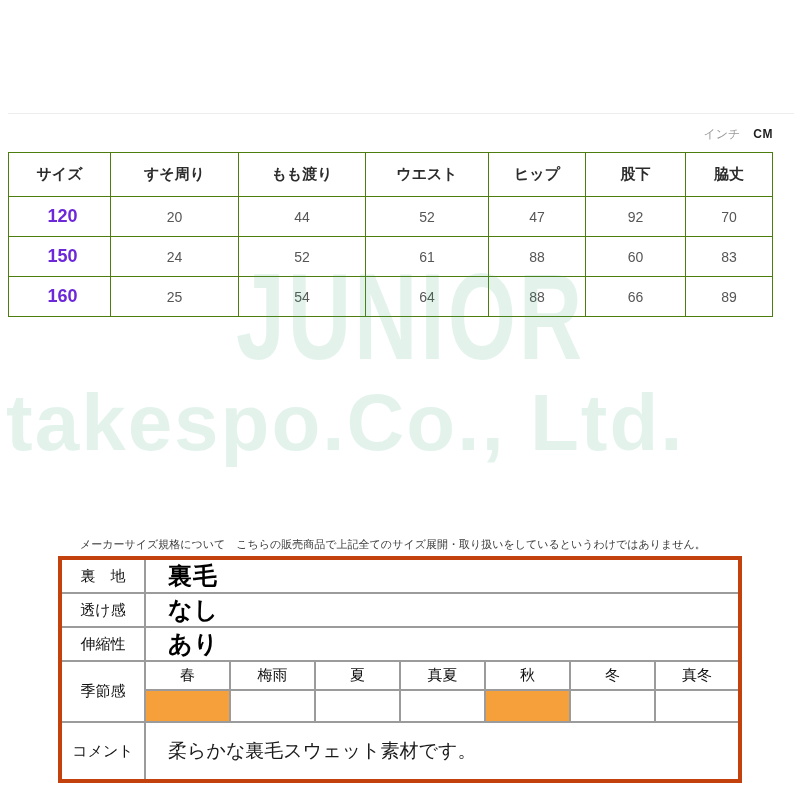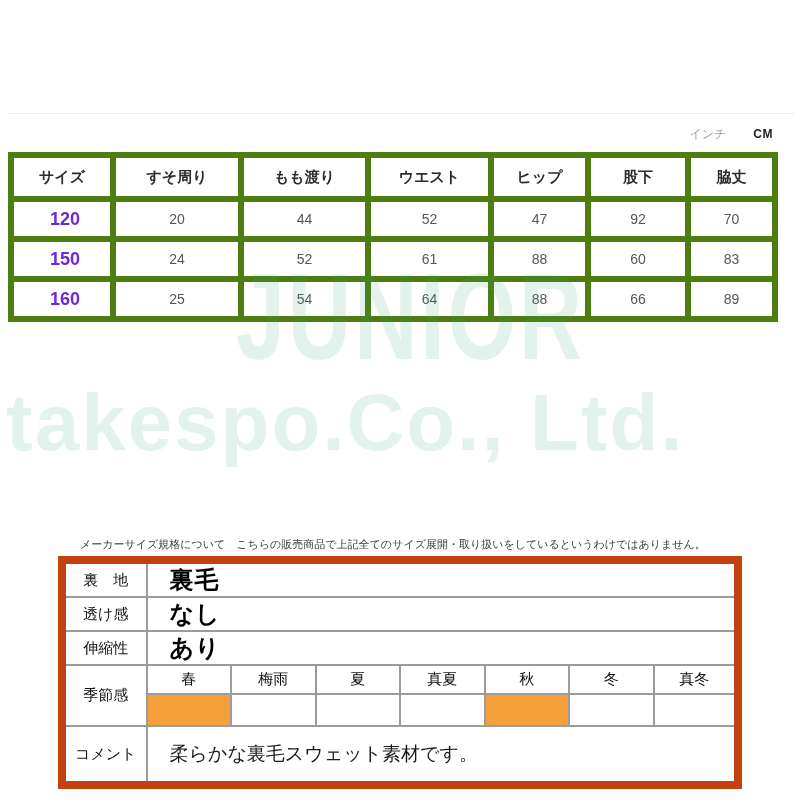--- a/index.html
+++ b/index.html
@@ -8,46 +8,46 @@
   .page { position: relative; width: 800px; height: 800px; background: #fff; }
 
   
   .divider { position: absolute; top: 113px; left: 8px; width: 786px; height: 1px;
     background: #ededed; }
 
   
   .units { position: absolute; top: 126px; right: 27px; display: flex;
     align-items: baseline; gap: 13px; }
   .unit-inch { font-size: 12px; color: #999; cursor: pointer; }
-  .unit-cm { font-size: 12px; color: #1d1d1d; font-weight: bold; letter-spacing: .5px; cursor: pointer; margin-left: 14px; }
+  .unit-cm { font-size: 12px; color: #1d1d1d; font-weight: bold; letter-spacing: .5px; cursor: pointer; }
 
   
   .size-table { position: absolute; top: 152px; left: 8px; width: 764px;
     border-collapse: collapse; table-layout: fixed; background: transparent; }
-  .size-table th, .size-table td { border: 6px solid #4d7c0f; text-align: center;
+  .size-table th, .size-table td { border: 1px solid #4d7c0f; text-align: center;
     vertical-align: middle; background: transparent; }
   .size-table th { height: 44px; font-size: 15px; font-weight: bold; color: #2c2c2c; }
   .size-table td { height: 40px; font-size: 14px; color: #565656; }
   .size-table td.size-cell { font-weight: bold; color: #6d28d9; font-size: 18px; padding-left: 6px; }
 
   
   .wm { position: absolute; font-weight: bold; opacity: 0.13; pointer-events: none;
     white-space: nowrap; line-height: 1; }
   .wm-junior { top: 256px; left: 236px; font-size: 122px; letter-spacing: 4px;
     transform: scaleX(0.72); transform-origin: left top; }
   .wm-takespo { top: 383px; left: 6px; font-size: 80px; letter-spacing: 2px; }
 
   
   .note { position: absolute; top: 537px; left: 80px; font-size: 11px; color: #3a3a3a;
     letter-spacing: 0px; white-space: nowrap; }
 
   
   .spec-table { position: absolute; top: 556px; left: 58px; width: 684px;
     border-collapse: collapse; table-layout: fixed;
-    border: 8px solid #c2410c; background: #fff; }
+    border: 4px solid #c2410c; background: #fff; }
   .spec-table td { border: 2px solid #9b9b9b; vertical-align: middle; background: #fff; }
   .spec-table td.label { text-align: center; font-size: 15px; color: #111; }
   .spec-table td.bigval { font-size: 24px; font-weight: bold; color: #000;
     padding-left: 22px; letter-spacing: 1px; }
   .r1 td { height: 32px; } .r2 td { height: 31px; } .r3 td { height: 32px; }
   .season-head td { height: 29px; text-align: center; font-size: 15px; color: #111; }
   .season-swatch td { height: 32px; }
   .comment-row td { height: 59px; }
   .comment-text { font-size: 19px; font-weight: normal; color: #1a1a1a; padding-left: 22px; }
 </style>

